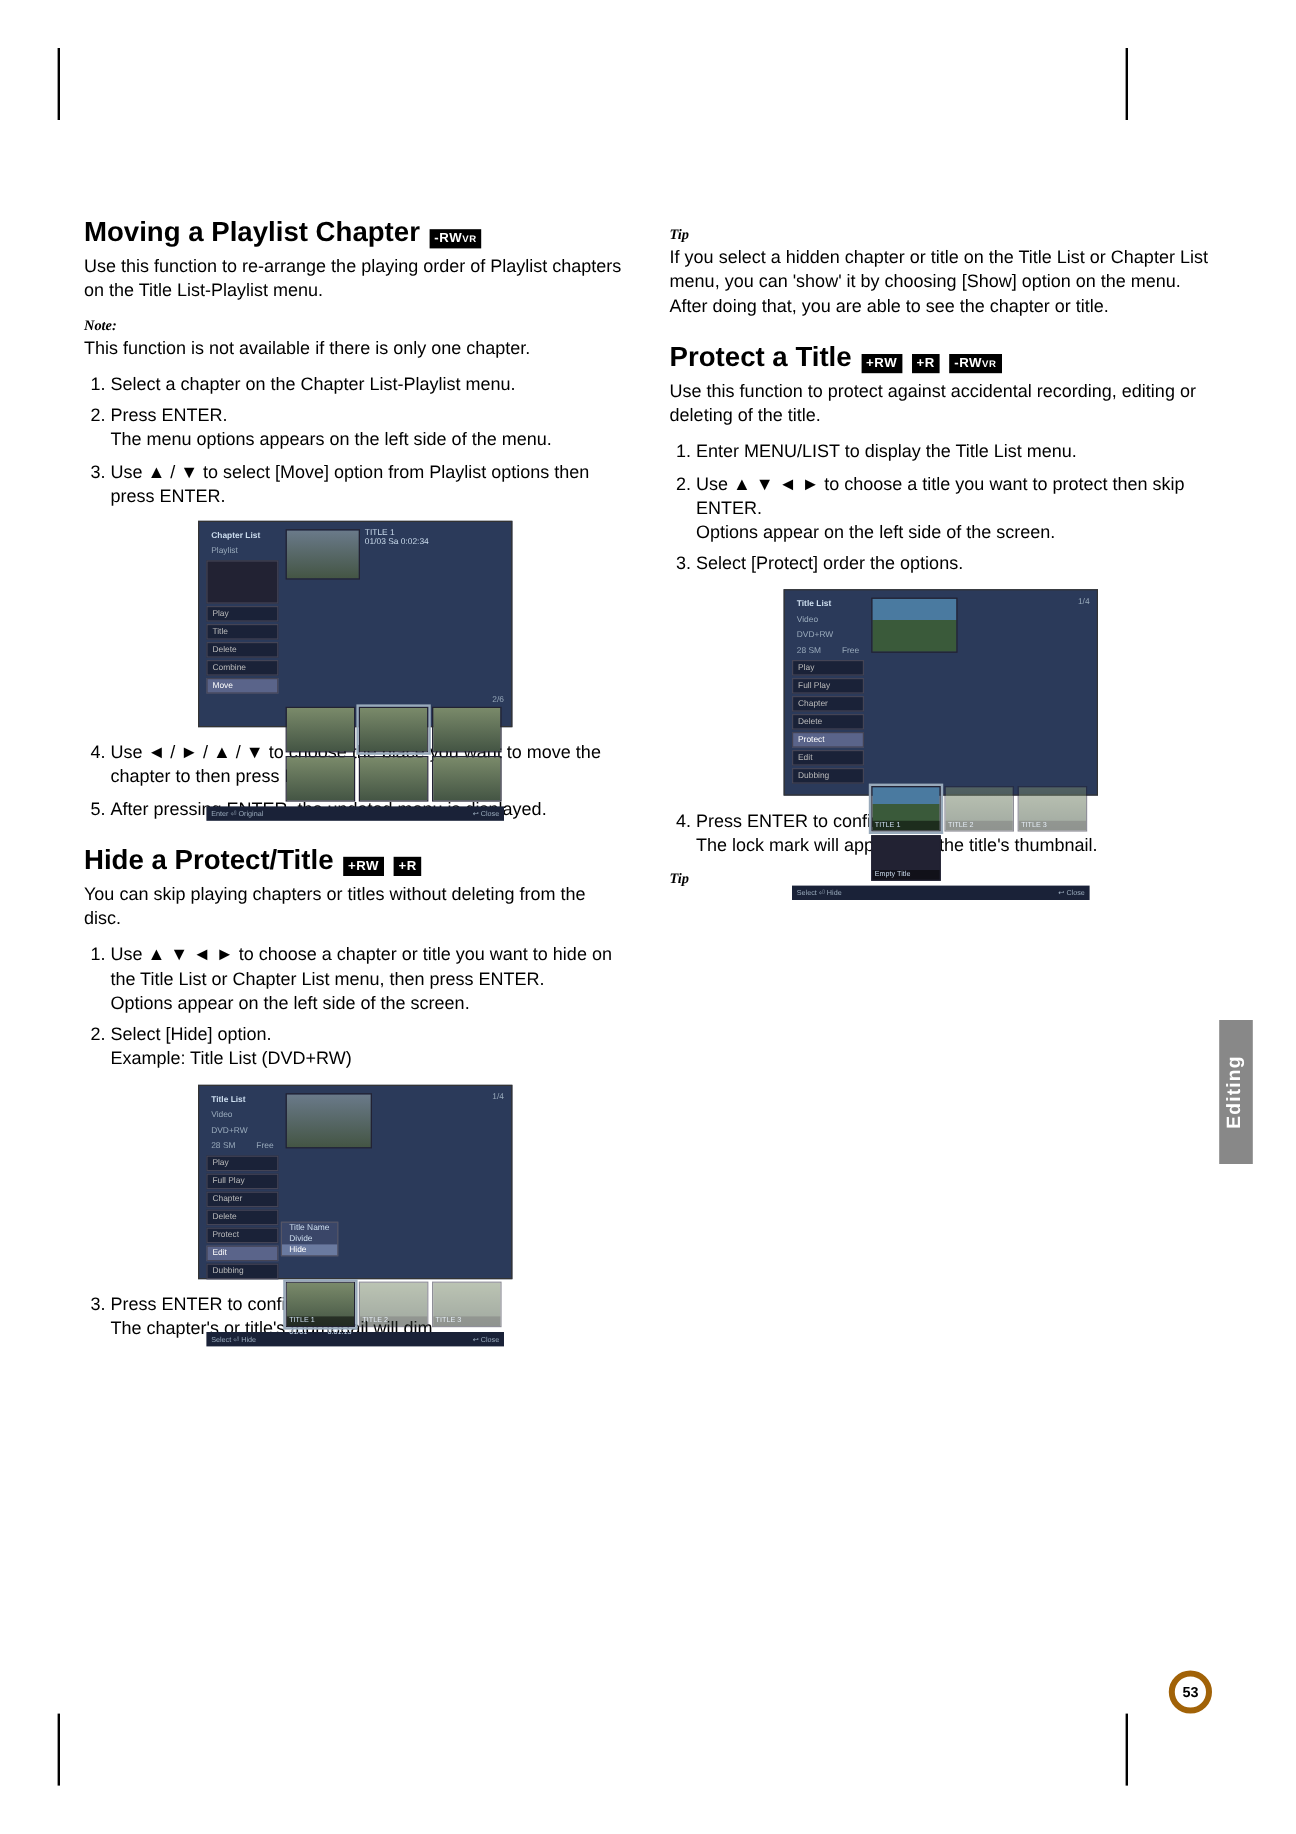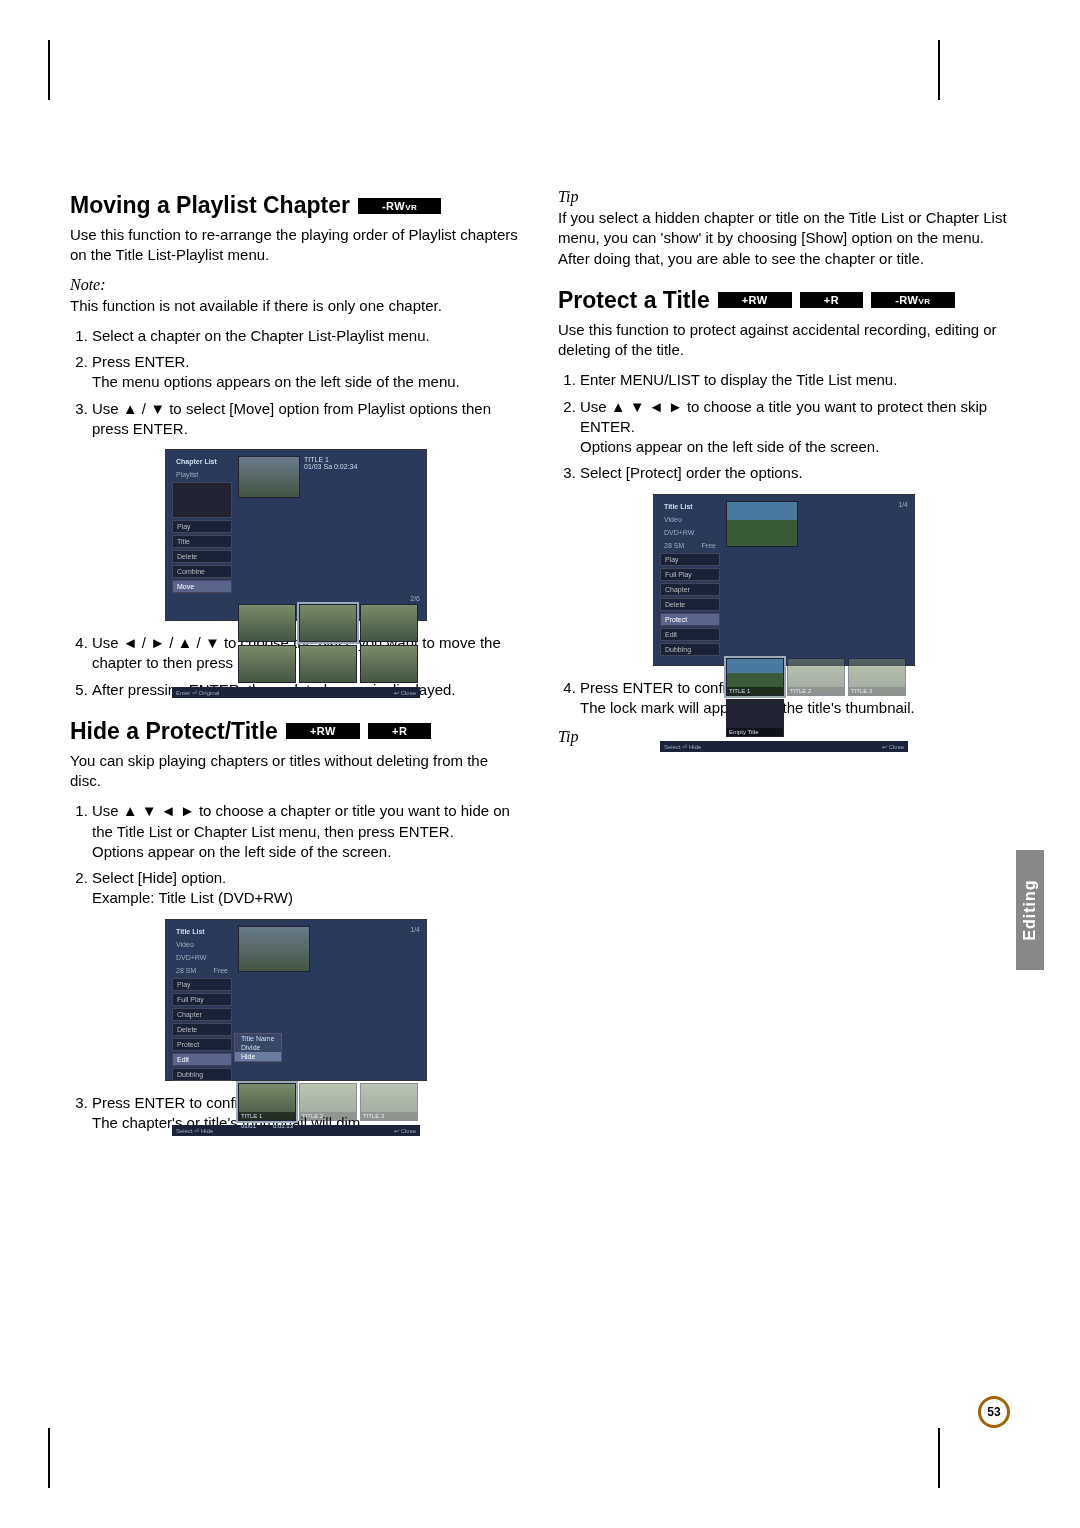--- a/index.html
+++ b/index.html
@@ -4,46 +4,46 @@
 <style>
   html,body{margin:0;padding:0;background:#fff;font-family:Arial,Helvetica,sans-serif;color:#000}
   .page{width:1080px;height:1528px;position:relative;box-sizing:border-box;padding:60px 70px 40px 70px}
   .crop-tl,.crop-tr,.crop-bl,.crop-br{position:absolute;width:40px;height:40px;border-color:#000}
   .crop-tl2{position:absolute;top:40px;left:48px;height:60px;border-left:2px solid #000}
   .crop-tr{position:absolute;top:40px;right:100px;height:60px;border-left:2px solid #000}
   .crop-bl{position:absolute;bottom:40px;left:48px;height:60px;border-left:2px solid #000}
   .crop-br{position:absolute;bottom:40px;right:100px;height:60px;border-left:2px solid #000}
   .content{display:flex;gap:36px;margin-top:120px}
   .col{flex:1;min-width:0}
-  h2{font-size:23px;font-weight:bold;margin:12px 0 6px 0;display:flex;align-items:center;gap:8px;flex-wrap:wrap}
-  .badge{display:inline-block;background:#000;color:#fff;font-size:11px;font-weight:bold;padding:2px 24px;letter-spacing:.5px;white-space:nowrap}
+  h2{font-size:23px;font-weight:bold;margin:0 0 6px 0;display:flex;align-items:flex-end;gap:8px;flex-wrap:wrap}
+  .badge{display:inline-block;background:#000;color:#fff;font-size:11px;font-weight:bold;padding:2px 4px;letter-spacing:.5px;white-space:nowrap}
   .badge .sub{font-size:8px;vertical-align:baseline}
   p{font-size:15px;line-height:1.35;margin:0 0 10px 0}
-  .note,.tip{font-style:italic;font-weight:normal;font-size:16px;margin:8px 0 2px 0;font-family:Georgia,'Times New Roman',serif}
+  .note,.tip{font-style:italic;font-weight:bold;font-size:12px;margin:8px 0 2px 0;font-family:Georgia,'Times New Roman',serif}
   ol{font-size:15px;line-height:1.35;margin:4px 0 10px 0;padding-left:22px}
   ol li{margin-bottom:6px}
   .screenshot{width:260px;height:auto;margin:6px auto 12px auto;display:block;background:#2b3a5a;border:1px solid #333;position:relative}
   .ss-inner{font-size:8px;color:#ddd;padding:6px}
   .ss-side{float:left;width:60px}
   .ss-side div{background:#1a2238;color:#bbb;font-size:7px;padding:2px 4px;margin-bottom:2px;border:1px solid #445}
   .ss-side .hl{background:#5a648a;color:#fff}
   .ss-main{margin-left:66px}
   .ss-thumbs{display:flex;gap:3px;flex-wrap:wrap}
   .ss-thumb{width:56px;height:36px;background:linear-gradient(#7a8a6a,#454);border:1px solid #223;position:relative}
   .ss-thumb.dim{opacity:.5}
   .ss-thumb .lbl{position:absolute;bottom:0;left:0;right:0;background:rgba(0,0,0,.5);color:#cde;font-size:6px;padding:1px 2px;display:flex;justify-content:space-between}
   .ss-thumb.sel{outline:2px solid #9ab}
   .ss-bigthumb{width:120px;height:68px;background:linear-gradient(#6a7a8a,#454);border:1px solid #223;margin-bottom:3px}
   .ss-foot{clear:both;background:#1a2238;color:#9ab;font-size:6px;padding:2px 4px;margin-top:4px;display:flex;justify-content:space-between}
   .ss-popup{position:absolute;background:#3a4668;border:1px solid #556;font-size:7px;color:#cde}
   .ss-popup div{padding:1px 6px}
   .ss-popup .hl{background:#6a7aa0;color:#fff}
   .side-tab{position:absolute;right:36px;top:850px;width:28px;height:120px;background:#888;color:#fff;display:flex;align-items:center;justify-content:center}
   .side-tab span{transform:rotate(-90deg);font-size:16px;font-weight:bold;letter-spacing:1px;white-space:nowrap}
-  .pagenum{position:absolute;right:70px;bottom:100px;width:26px;height:26px;border:3px solid #a16207;border-radius:50%;display:flex;align-items:center;justify-content:center;font-size:12px;font-weight:bold}
+  .pagenum{position:absolute;right:70px;bottom:100px;width:26px;height:26px;border:5px solid #a16207;border-radius:50%;display:flex;align-items:center;justify-content:center;font-size:12px;font-weight:bold}
 </style>
 </head>
 <body>
 
 <div class="page">
 
   <div class="crop-tl2"></div>
   <div class="crop-tr"></div>
   <div class="crop-bl"></div>
   <div class="crop-br"></div>

